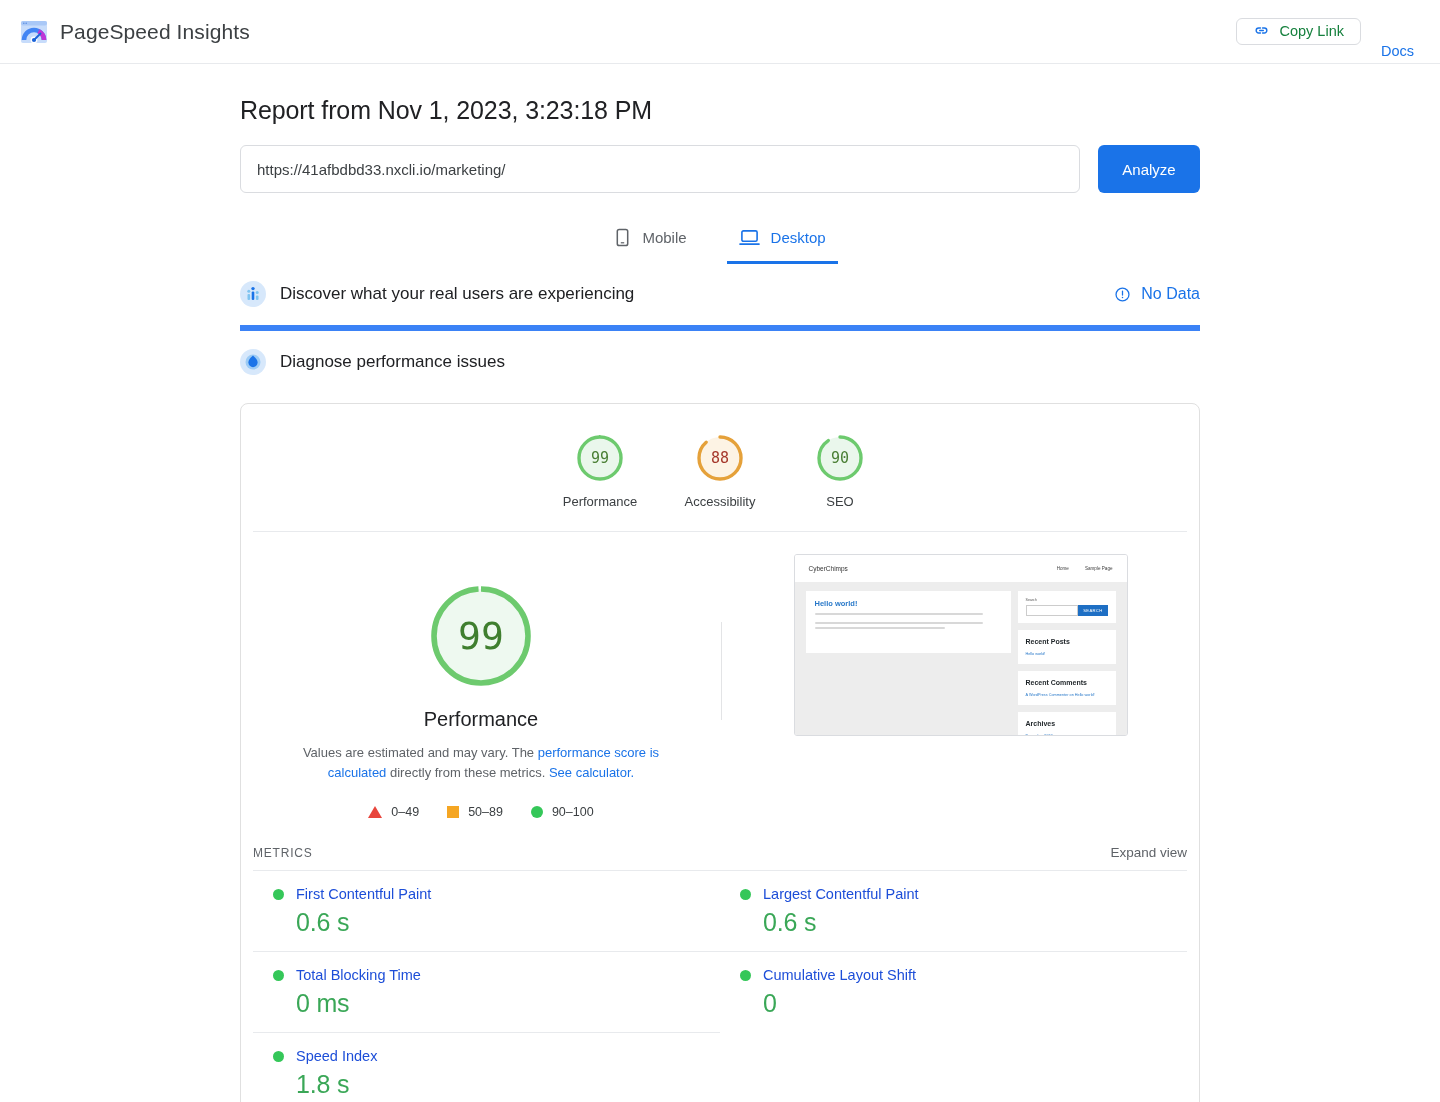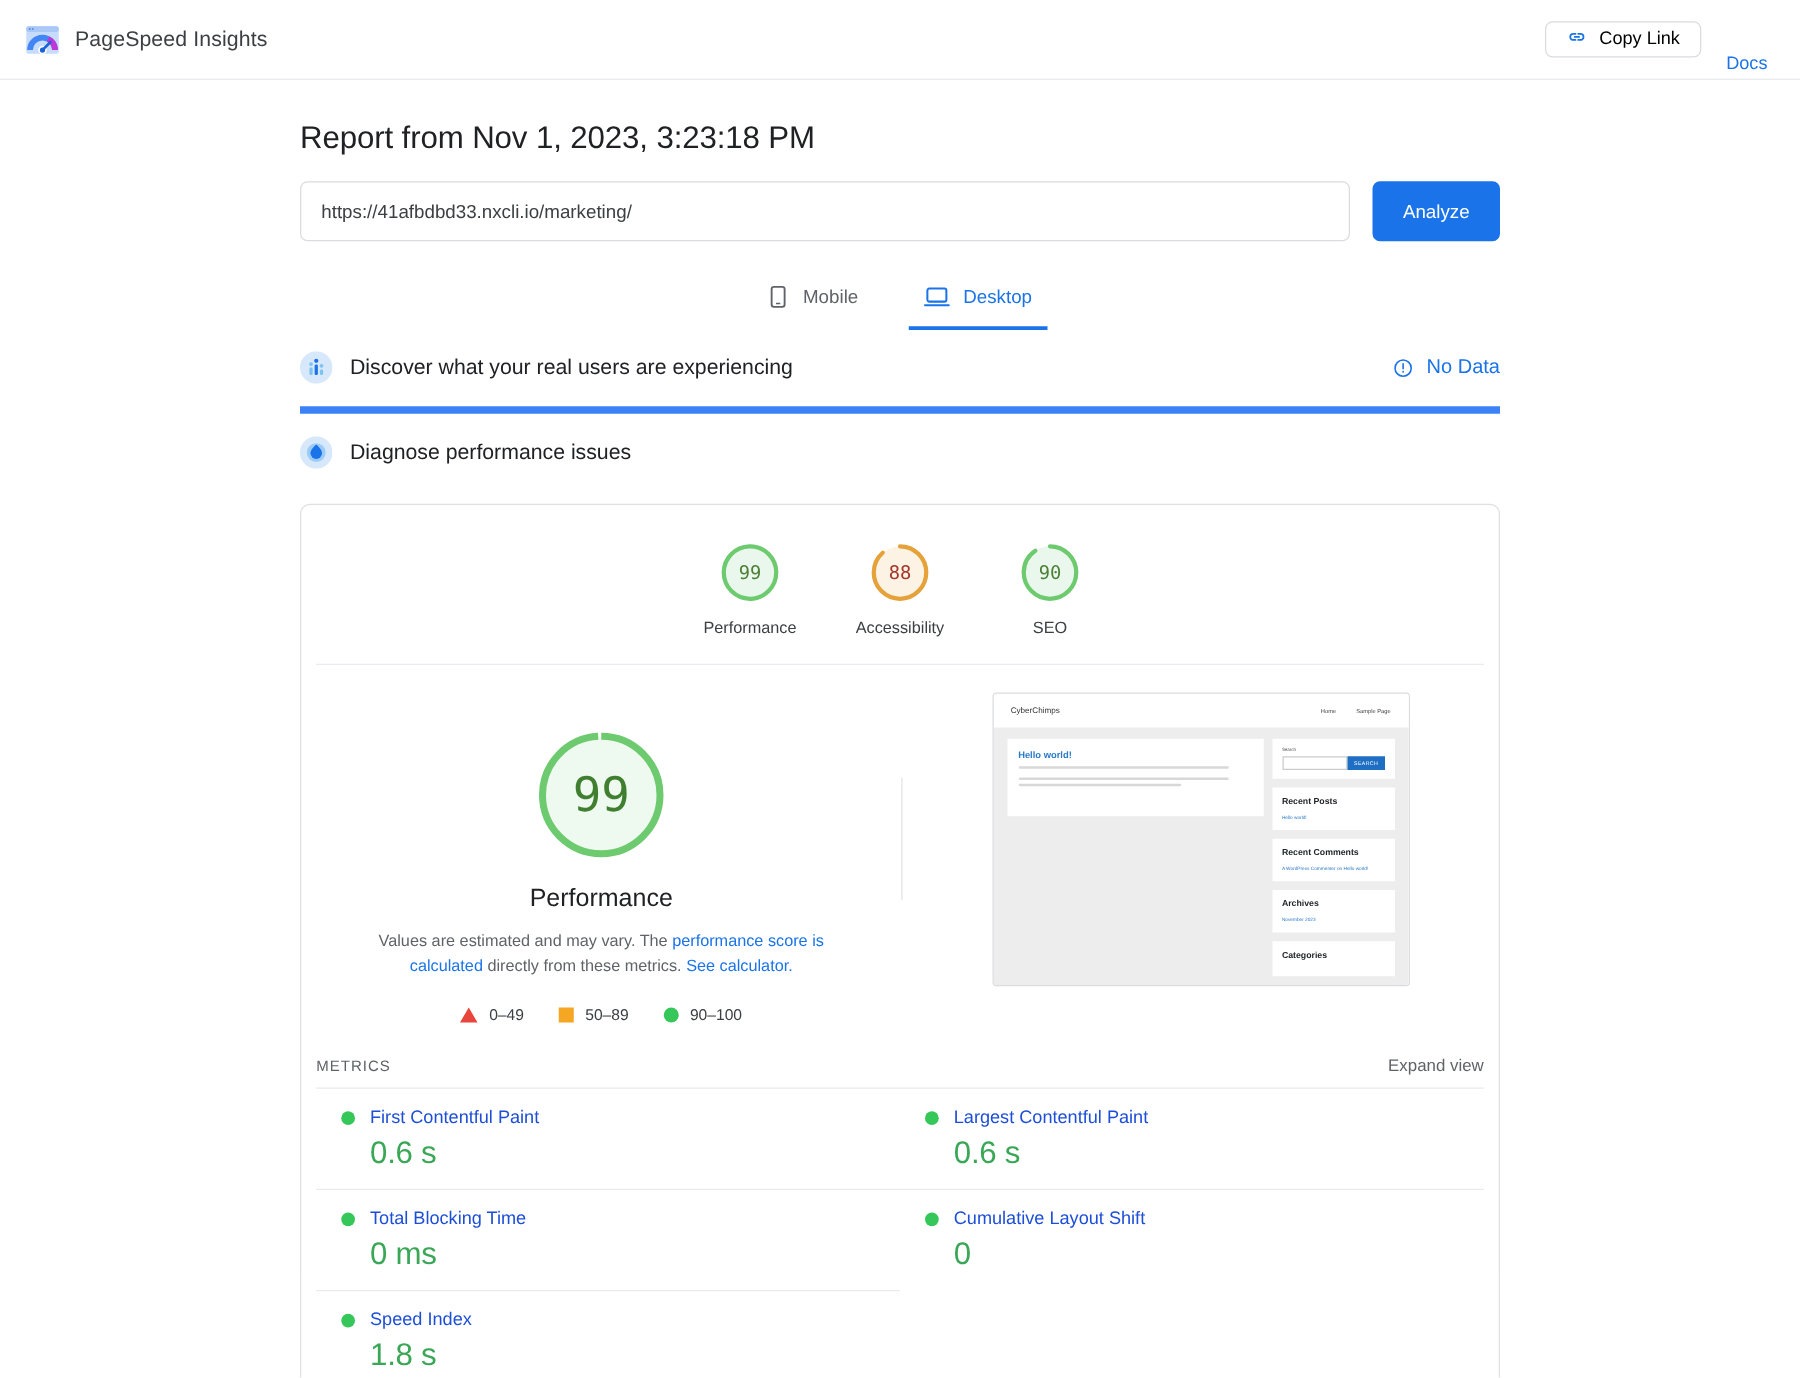--- a/index.html
+++ b/index.html
@@ -18,38 +18,38 @@
     height: 64px;
     border-bottom: 1px solid #e8eaed;
     display: flex;
     align-items: center;
     padding: 0 20px 0 20px;
     position: relative;
   }
   .brand { display: flex; align-items: center; gap: 12px; }
   .brand-logo { width: 28px; height: 28px; display: block; }
   .brand-title {
-    font-size: 17px;
+    font-size: 21px;
     color: #3c4043;
     letter-spacing: 0.1px;
   }
   .topbar-right {
     margin-left: auto;
     display: flex;
     align-items: center;
     gap: 14px;
   }
   .copy-link-btn {
     display: flex;
     align-items: center;
     gap: 9px;
     border: 1px solid #dadce0;
     border-radius: 6px;
     padding: 3px 16px;
-    color: #000000;
+    color: #15803d;
     font-size: 14.5px;
     background: #fff;
     cursor: pointer;
     line-height: 1;
   }
   .docs-link {
     color: #1a73e8;
     font-size: 14.5px;
     text-decoration: none;
     cursor: pointer;
@@ -227,21 +227,21 @@
   .perf-right {
     flex: 1;
     display: flex;
     justify-content: center;
     padding-top: 0px;
   }
 
   
   .thumb {
     width: 334px;
-    height: 235px;
+    height: 182px;
     border: 1px solid #dadce0;
     border-radius: 3px;
     background: #fff;
     overflow: hidden;
     font-family: "Liberation Sans", sans-serif;
     position: relative;
   }
   .thumb-head {
     height: 27px;
     display: flex;

